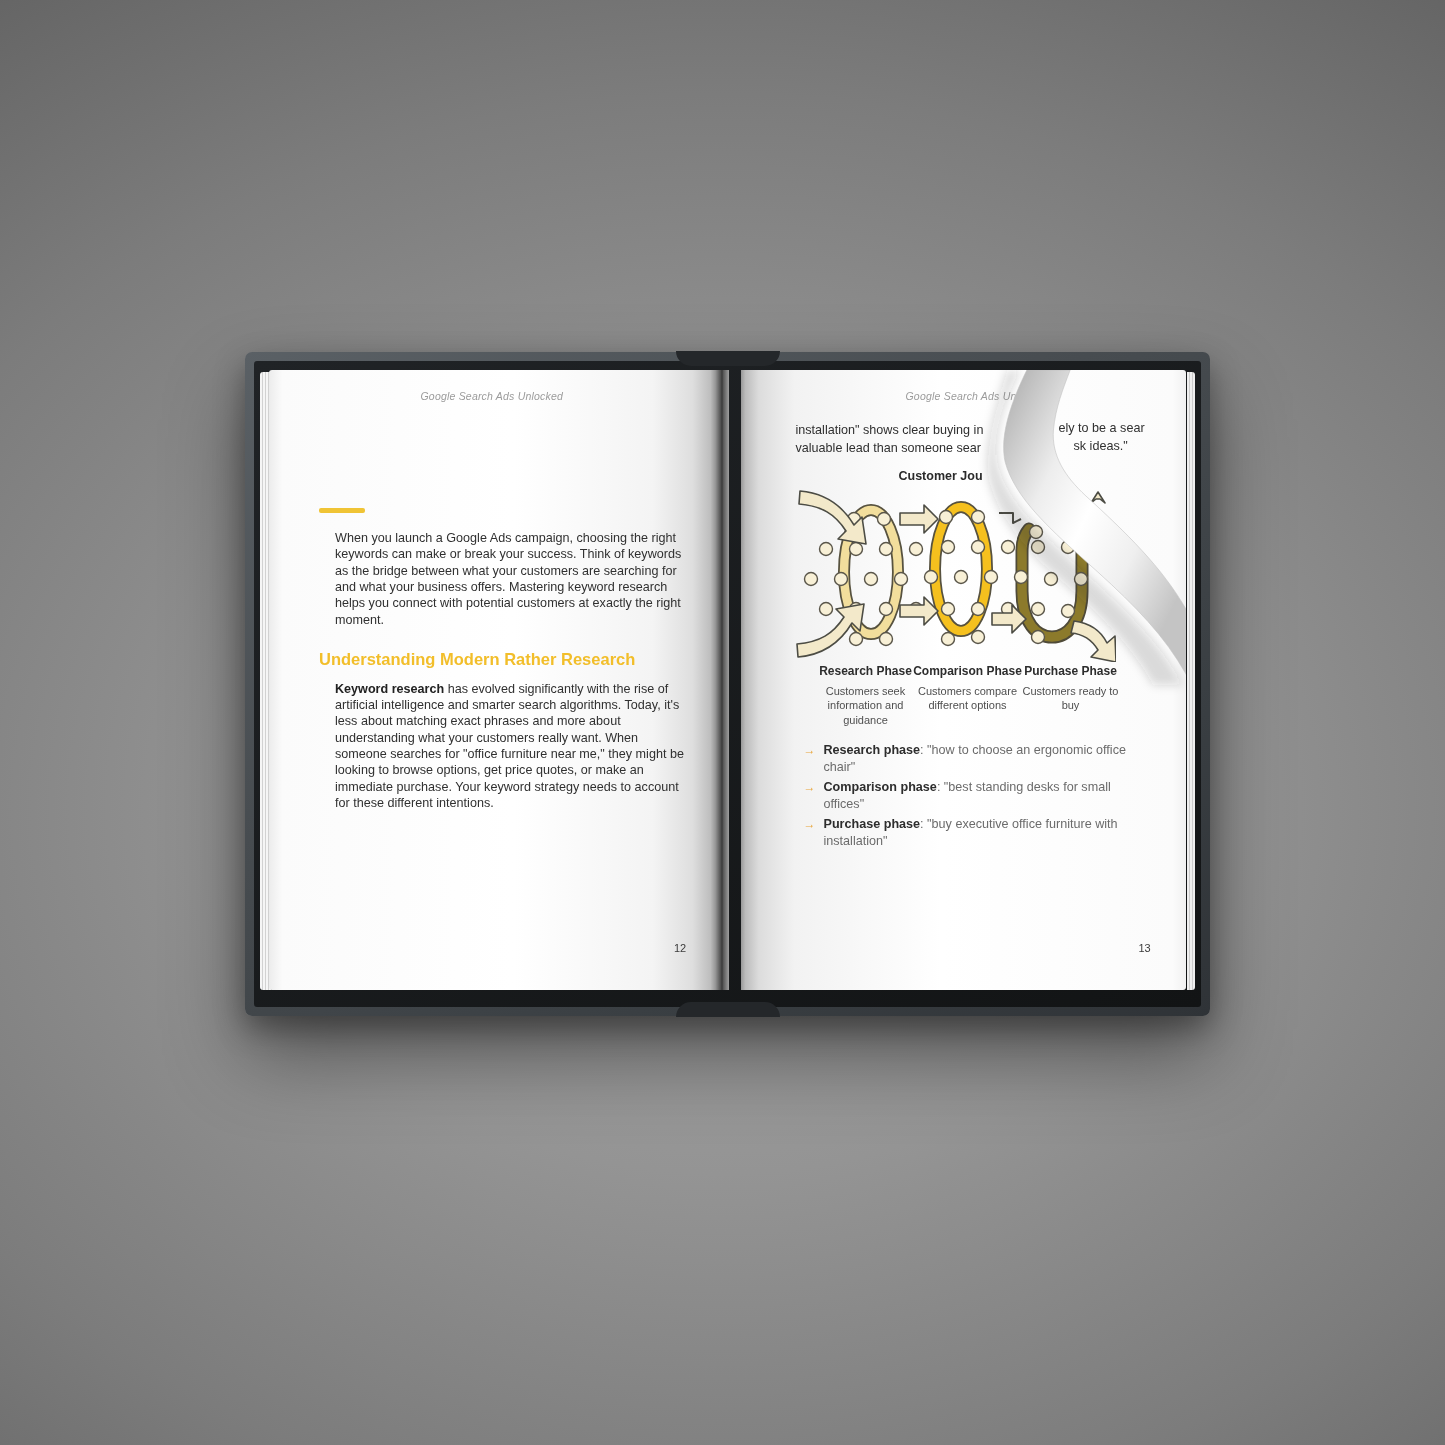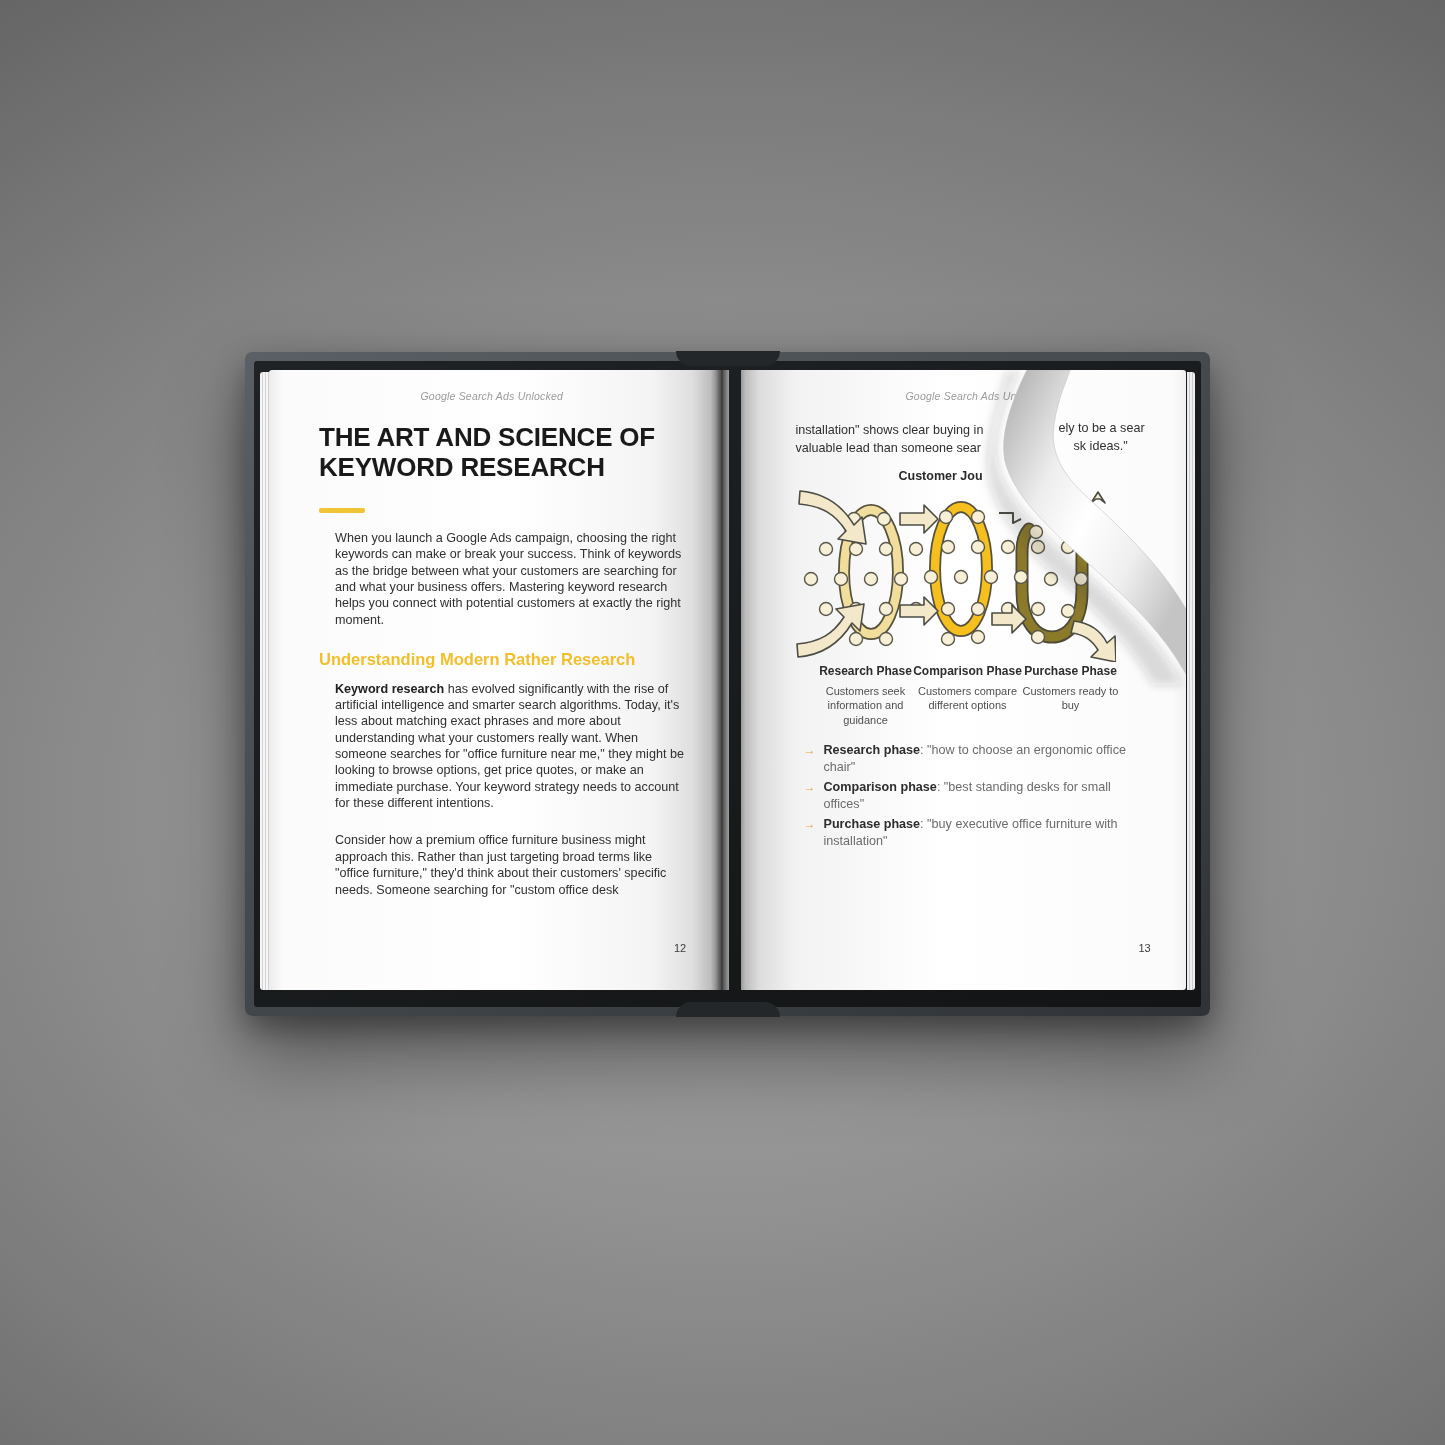--- a/index.html
+++ b/index.html
@@ -63,27 +63,25 @@
   <div class="book">
     <div class="cover"></div>
     <div class="cover-inner"></div>
     <div class="page-stack-left"></div>
     <div class="page-stack-right"></div>
 
     <div class="pages">
 
       <div class="page left">
         <div class="running-head">Google Search Ads Unlocked</div>
-        <div class="chapter-title">THE ART AND SCIENCE OF KEYWORD RESEARCH</div>
         <div class="accent-dash" style="background:#F0C435;"></div>
         <div class="body-col">
           <p>When you launch a Google Ads campaign, choosing the right keywords can make or break your success. Think of keywords as the bridge between what your customers are searching for and what your business offers. Mastering keyword research helps you connect with potential customers at exactly the right moment.</p>
           <div class="section-heading" style="color:#F2BE2A;">Understanding Modern Rather Research</div>
           <p><span style="font-weight:700;color:#222;">Keyword research</span><span> has evolved significantly with the rise of artificial intelligence and smarter search algorithms. Today, it's less about matching exact phrases and more about understanding what your customers really want. When someone searches for "office furniture near me," they might be looking to browse options, get price quotes, or make an immediate purchase. Your keyword strategy needs to account for these different intentions.</span></p>
-          <p>Consider how a premium office furniture business might approach this. Rather than just targeting broad terms like "office furniture," they'd think about their customers' specific needs. Someone searching for "custom office desk</p>
         </div>
         <div class="pagenum p-left">12</div>
       </div>
 
       <div class="gutter"></div>
 
       <div class="page right">
         <div class="running-head cut">Google Search Ads Un</div>
 
         <div class="frag" style="left:55px;top:52px;">installation" shows clear buying in</div>

